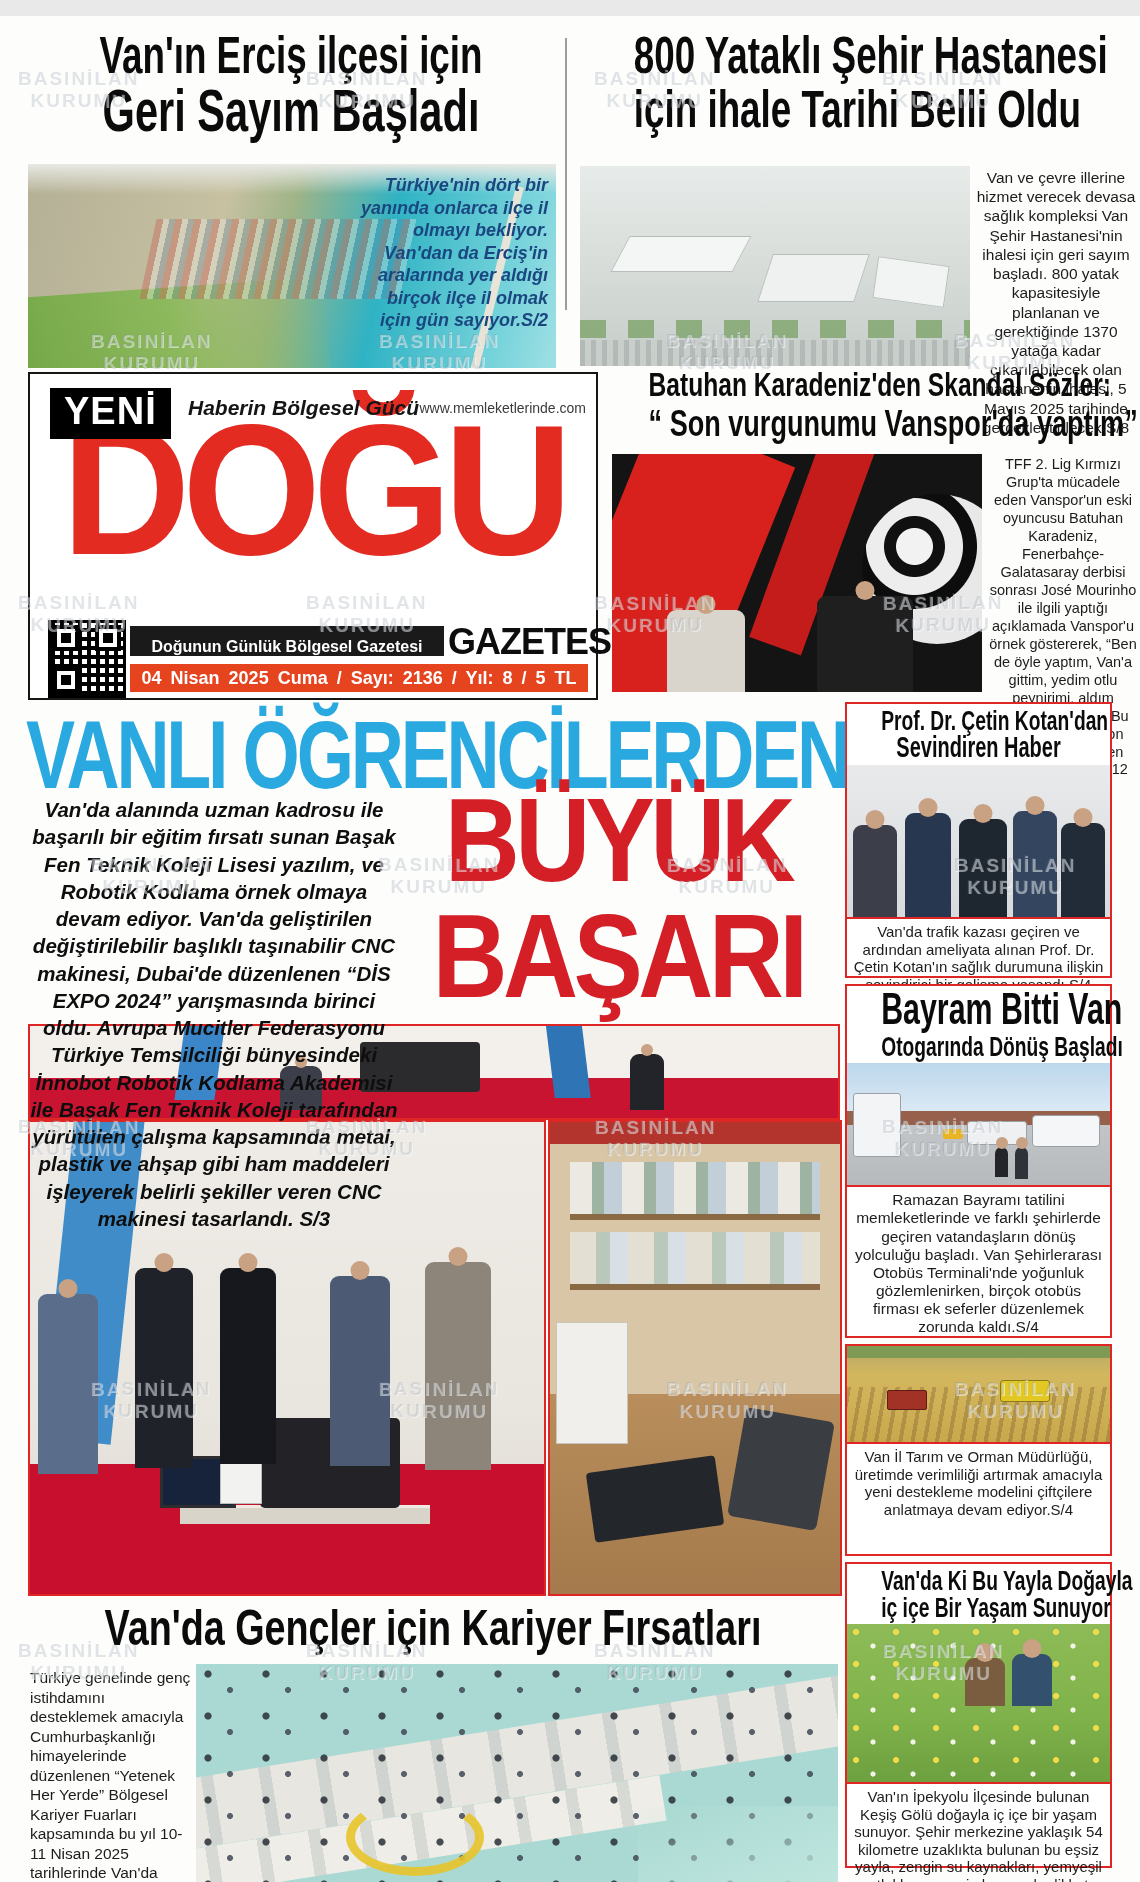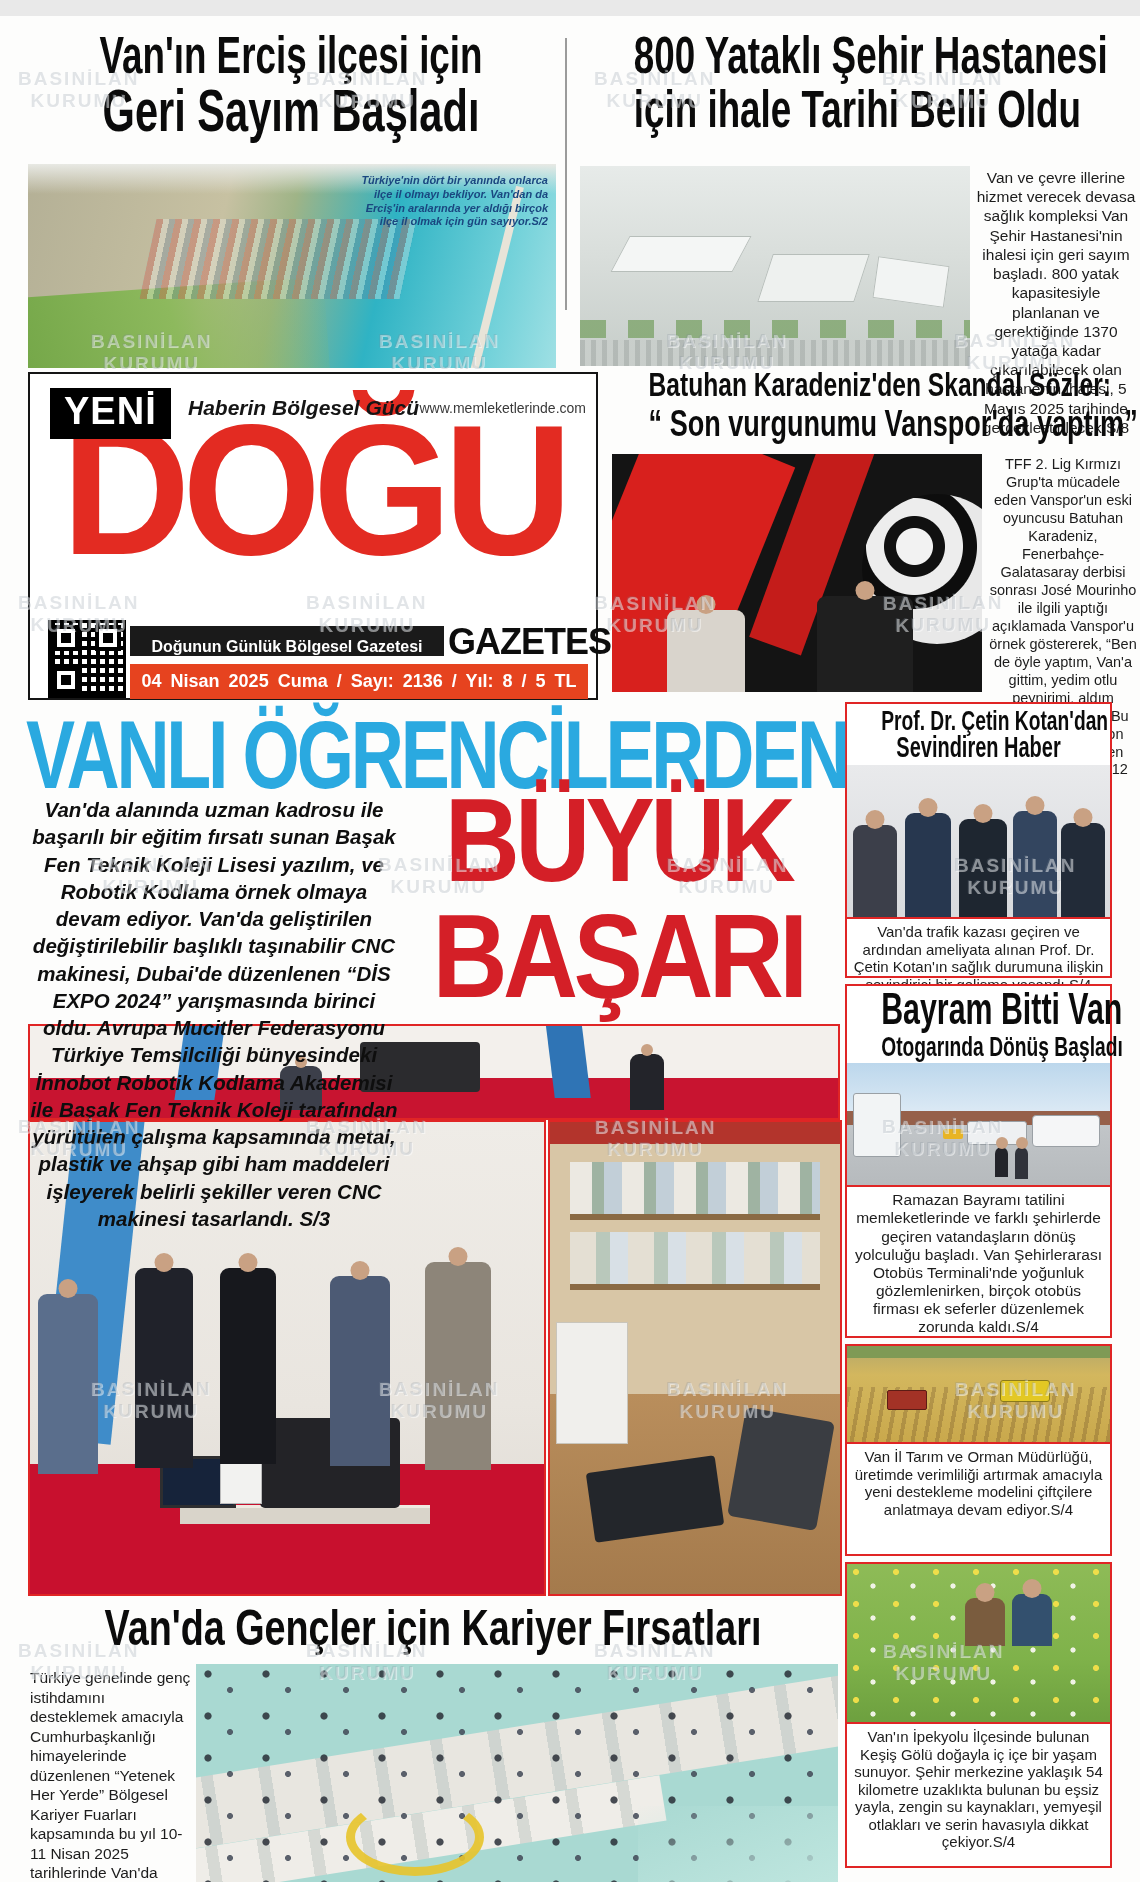--- a/index.html
+++ b/index.html
@@ -31,39 +31,39 @@
         color:#e32b22;letter-spacing:-8px;line-height:1.02;transform:scale(1.02,1.06);transform-origin:50% 0;}
   #qr{position:absolute;left:18px;top:246px;width:72px;height:72px;border:3px solid #000;background:
       repeating-linear-gradient(0deg,#000 0 4px,transparent 4px 9px),
       repeating-linear-gradient(90deg,#000 0 4px,#fff 4px 9px);}
   .qr-eye{position:absolute;width:18px;height:18px;border:4px solid #000;background:#fff;}
   .qr-eye::after{content:"";position:absolute;left:4px;top:4px;width:10px;height:10px;background:#000;}
   #tagline-bar{position:absolute;left:100px;top:252px;width:314px;height:30px;background:#1a1a1a;color:#fff;
                display:flex;align-items:flex-end;justify-content:center;font-size:16px;font-weight:700;}
   #gazetesi{position:absolute;left:418px;top:246px;width:146px;text-align:center;font-size:36px;font-weight:800;
             letter-spacing:-1px;color:#0d0d0d;transform:scaleY(1.05);}
-  #date-bar{position:absolute;left:100px;right:8px;top:290px;height:35px;background:#e6431f;color:#fff;
+  #date-bar{position:absolute;left:100px;right:8px;top:290px;height:28px;background:#e6431f;color:#fff;
             display:flex;align-items:center;justify-content:center;font-size:18px;font-weight:700;word-spacing:4px;}
   
   #main-blue-hl{position:absolute;left:26px;top:684px;font-size:92px;font-weight:800;color:#2aa9e0;
                 letter-spacing:-4px;white-space:nowrap;transform:scale(.8,1.05);transform-origin:0 0;z-index:6;}
   #main-red-hl{position:absolute;left:396px;top:766px;width:444px;text-align:center;font-size:113px;font-weight:800;
                color:#d41f27;letter-spacing:-5px;line-height:.98;transform:scale(.92,1.05);transform-origin:50% 0;z-index:6;}
   #main-body{position:absolute;left:30px;top:780px;width:368px;font-size:20.5px;font-weight:700;font-style:italic;
              line-height:1.33;text-align:center;color:#0e0e0e;z-index:6;}
   
   .wm{position:absolute;white-space:pre;font-size:19px;font-weight:800;letter-spacing:2px;color:rgba(125,138,150,.22);
       text-align:center;line-height:1.15;z-index:50;pointer-events:none;text-shadow:1px 1px 0 rgba(255,255,255,.5);}
   
   .fig{position:absolute;border-radius:9px 9px 0 0;}
   .fig::before{content:"";position:absolute;left:50%;transform:translateX(-50%);top:-15px;width:19px;height:19px;
                border-radius:50%;background:#c9a183;}
   .fig-sm::before{width:12px;height:12px;top:-10px;}
   .divider-v{position:absolute;background:#9b9b9b;}
-  .cap-navy{color:#1a4780;font-weight:700;font-style:italic;font-size:11px;line-height:1.25;text-align:right;}
+  .cap-navy{color:#1a4780;font-weight:700;font-style:italic;font-size:18px;line-height:1.25;text-align:right;}
 </style>
 </head>
 <body>
 
 <div id="page">
 
   <div class="abs" style="left:25px;top:16px;width:532px;">
     <div class="hl squeeze" style="font-size:46px;">Van'ın Erciş ilçesi için</div>
     <div class="hl squeeze" style="font-size:52px;margin-top:6px;">Geri Sayım Başladı</div>
   </div>
@@ -212,20 +212,24 @@
     <div class="rcphoto" style="height:96px;background:linear-gradient(#b4a86a 0%,#d3b75e 30%,#c9a84c 100%);">
       <div class="abs" style="left:0;bottom:0;width:100%;height:55px;background:repeating-linear-gradient(100deg,rgba(90,60,30,.25) 0 4px,rgba(0,0,0,0) 4px 12px);"></div>
       <div class="abs" style="left:0;top:0;width:100%;height:12px;background:#7f9a55;"></div>
       <div class="abs" style="right:60px;top:34px;width:48px;height:20px;background:#e3c824;border-radius:3px;border:1px solid #8a7a1a;"></div>
       <div class="abs" style="left:40px;top:44px;width:38px;height:18px;background:#a33226;border-radius:2px;border:1px solid #5d1c15;"></div>
     </div>
     <div class="rccap">Van İl Tarım ve Orman Müdürlüğü, üretimde verimliliği artırmak amacıyla yeni destekleme modelini çiftçilere anlatmaya devam ediyor.S/4</div>
   </div>
 
   <div class="rcbox" style="top:1546px;height:306px;">
+    <div class="rchead">
+      <div class="rc-squeeze" style="font-size:26px;white-space:nowrap;">Van'da Ki Bu Yayla Doğayla</div>
+      <div class="rc-squeeze" style="font-size:26px;white-space:nowrap;">iç içe Bir Yaşam Sunuyor</div>
+    </div>
     <div class="rcphoto" style="height:158px;background:linear-gradient(#8ebb57 0%,#7fb24a 60%,#6da03f 100%);">
       <div class="abs" style="left:0;top:0;width:100%;height:100%;
            background-image:radial-gradient(circle at 9px 8px,#f5e04a 2.6px,transparent 3.4px),radial-gradient(circle at 26px 22px,#f7f7ef 2.2px,transparent 3px);
            background-size:40px 32px;opacity:.95;"></div>
       <div class="fig" style="left:118px;top:34px;width:40px;height:48px;background:#7a5c3e;"></div>
       <div class="fig" style="left:165px;top:30px;width:40px;height:52px;background:#33506e;"></div>
     </div>
     <div class="rccap">Van'ın İpekyolu İlçesinde bulunan Keşiş Gölü doğayla iç içe bir yaşam sunuyor. Şehir merkezine yaklaşık 54 kilometre uzaklıkta bulunan bu eşsiz yayla, zengin su kaynakları, yemyeşil otlakları ve serin havasıyla dikkat çekiyor.S/4</div>
   </div>
 

